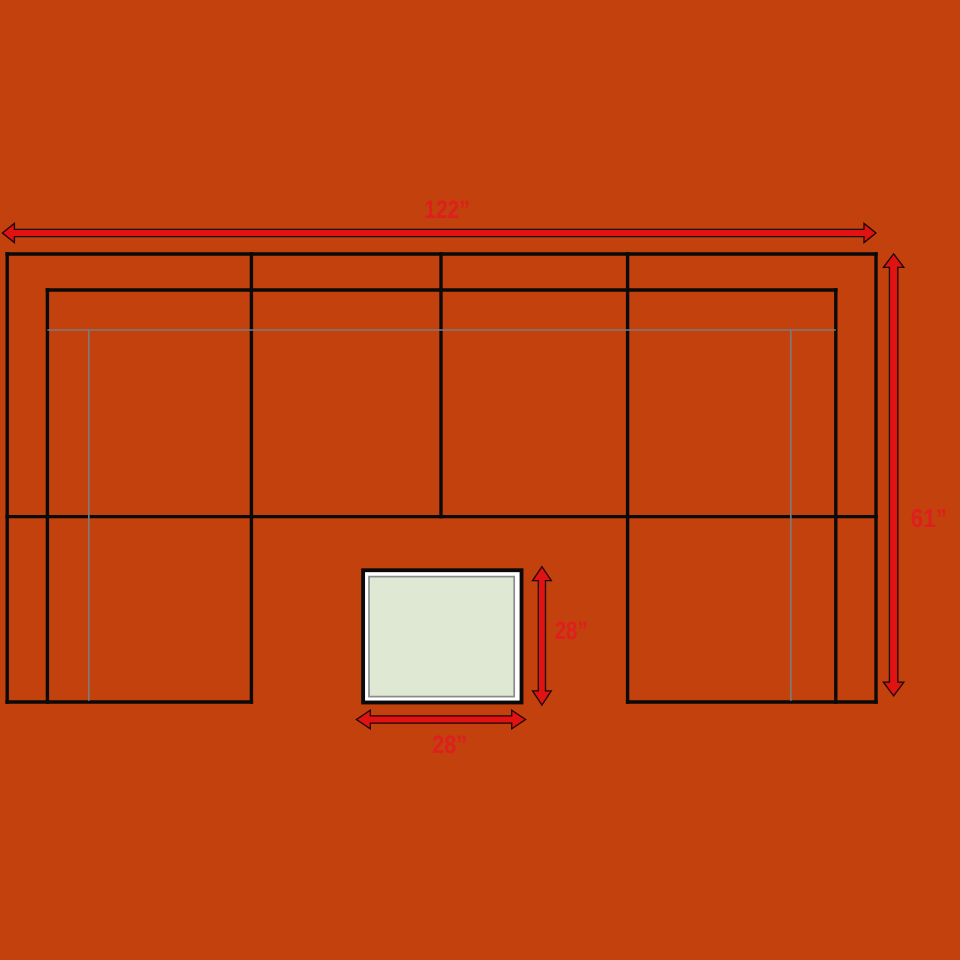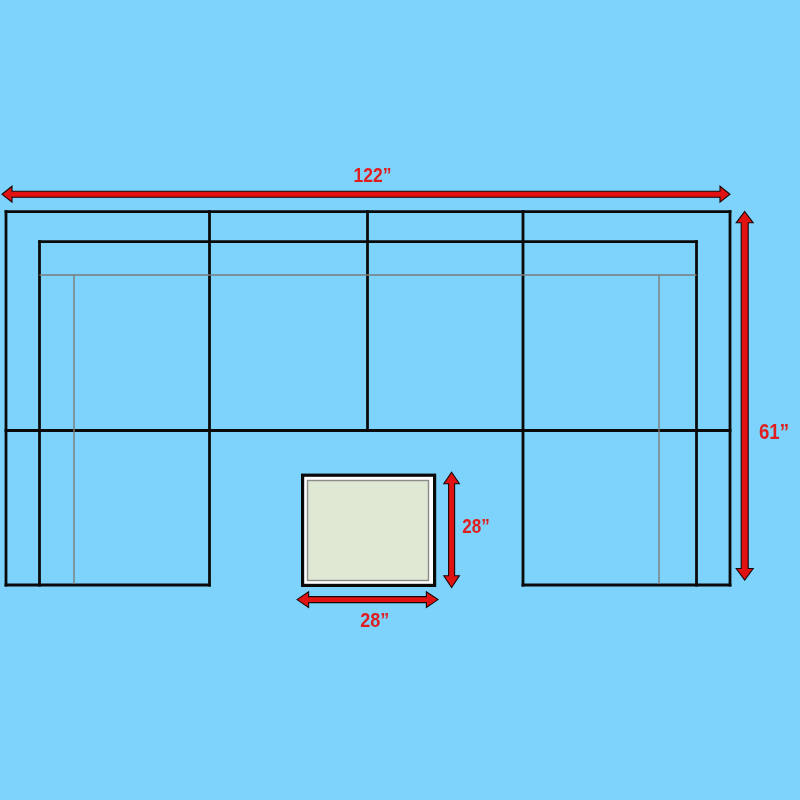--- a/index.html
+++ b/index.html
@@ -1,16 +1,16 @@
 <!DOCTYPE html>
 <html><head>
 <meta charset="utf-8">
 <style>
   html,body{margin:0;padding:0;background:#ffffff;}
-  .stage{position:relative;width:800px;height:800px;background:#7dd3fc;overflow:hidden;}
+  .stage{position:relative;width:800px;height:800px;background:#c2410c;overflow:hidden;}
   svg{display:block;filter:blur(0.45px);}
   text{font-family:"Liberation Sans",sans-serif;font-weight:bold;fill:#df1f1f;}
 </style>
 </head>
 <body>
 <div class="stage">
 <svg width="800" height="800" viewBox="0 0 800 800">
   <g fill="none" stroke="#0a0a0a" stroke-width="2.8">
 
     <line x1="4.6" y1="211.7" x2="731.4" y2="211.7"></line>

